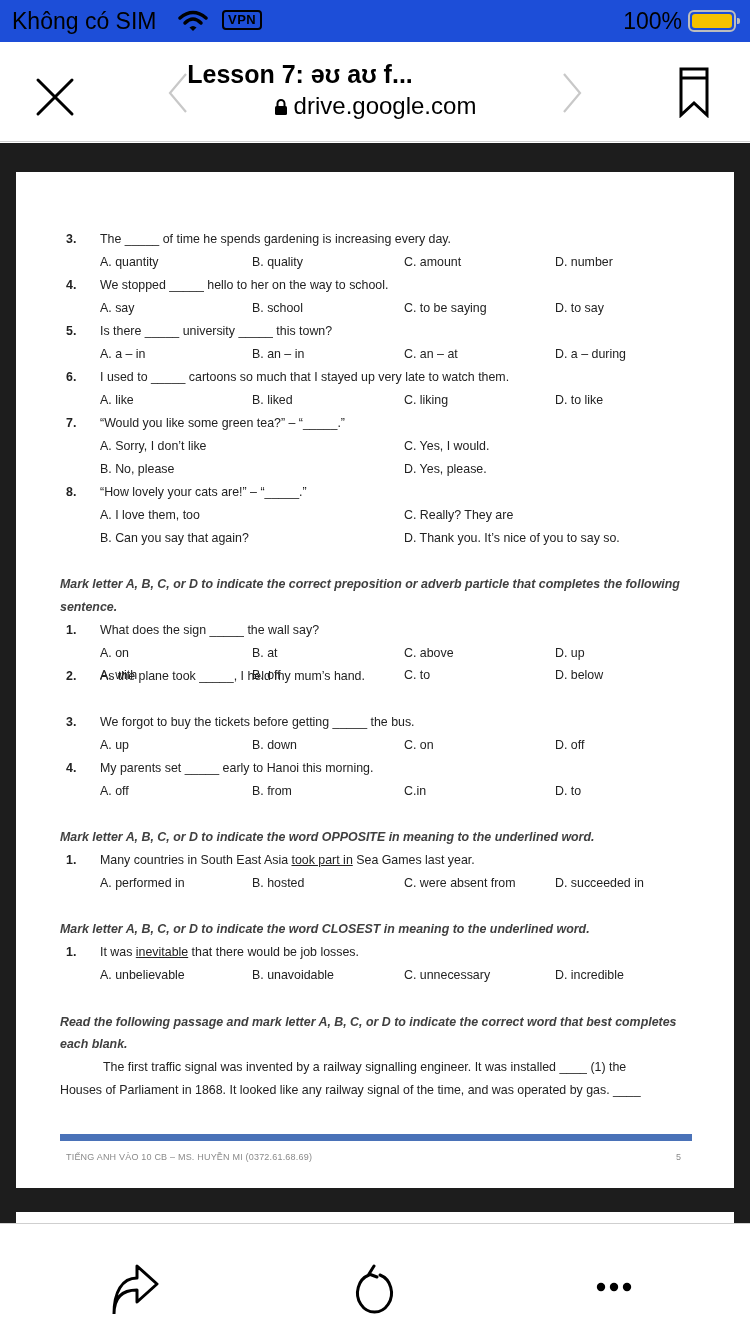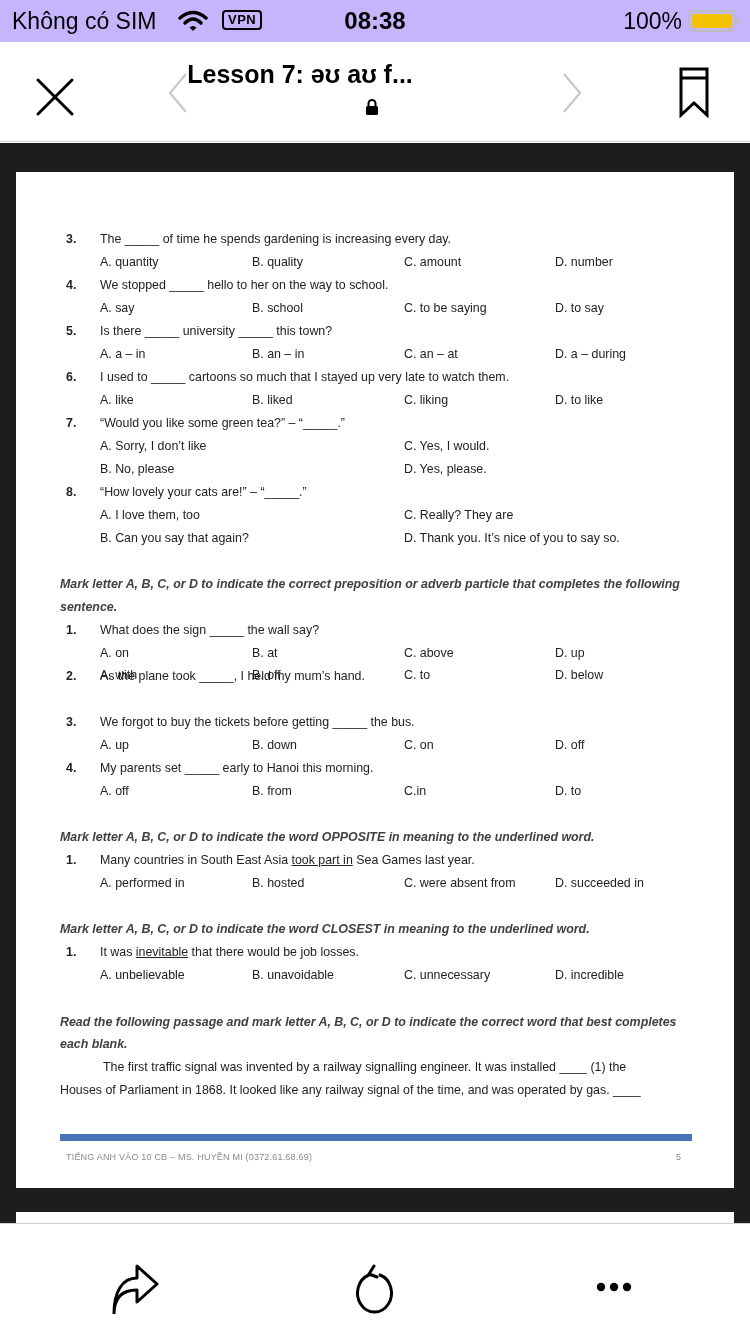--- a/index.html
+++ b/index.html
@@ -1,20 +1,20 @@
 <!DOCTYPE html>
 <html><head>
 <meta charset="utf-8">
 <style>
   * { box-sizing: border-box; margin: 0; padding: 0; }
   html, body { width: 750px; height: 1334px; overflow: hidden; background: #ffffff; }
   body { position: relative; font-family: "Liberation Sans", sans-serif; color: #000; }
 
   
-  .status-bar { position: absolute; left: 0; top: 0; width: 750px; height: 42px; background: #c4b5fd; }
+  .status-bar { position: absolute; left: 0; top: 0; width: 750px; height: 42px; background: #1d4ed8; }
   .status-carrier { position: absolute; left: 12px; top: 8px; font-size: 23px; color: #000; }
   .wifi-icon { position: absolute; left: 178px; top: 10px; width: 30px; height: 22px; }
   .vpn-badge { position: absolute; left: 222px; top: 10px; height: 20px; padding: 0 4px; border: 2px solid #000; border-radius: 4px; font-size: 13px; line-height: 16px; font-weight: bold; letter-spacing: 0.5px; }
   .status-time { position: absolute; left: 0; width: 750px; top: 7px; text-align: center; font-size: 24px; font-weight: bold; }
   .status-battery-pct { position: absolute; right: 68px; top: 8px; font-size: 23px; margin-left: 28px; }
   .battery-icon { position: absolute; right: 10px; top: 10px; width: 52px; height: 22px; }
   .battery-body { position: absolute; left: 0; top: 0; width: 48px; height: 22px; border: 2px solid #bdbdbd; border-radius: 6px; padding: 2px; }
   .battery-fill { width: 100%; height: 100%; background: #f5c200; border-radius: 3px; }
   .battery-cap { position: absolute; right: 0; top: 8px; width: 3px; height: 6px; background: #bdbdbd; border-radius: 0 2px 2px 0; }
 
@@ -58,21 +58,20 @@
 <body>
 
 <div class="status-bar">
   <span class="status-carrier">Không có SIM</span>
   <svg class="wifi-icon" viewBox="0 0 30 22">
     <path d="M2 8 Q15 -3 28 8" stroke="#000" stroke-width="3.5" fill="none" stroke-linecap="round"></path>
     <path d="M7 13 Q15 5 23 13" stroke="#000" stroke-width="3.5" fill="none" stroke-linecap="round"></path>
     <path d="M11.5 17.5 L15 21 L18.5 17.5 Q15 14.5 11.5 17.5Z" fill="#000"></path>
   </svg>
   <span class="vpn-badge">VPN</span>
-  <span class="status-time">08:38</span>
   <span class="status-battery-pct">100%</span>
   <div class="battery-icon">
     <div class="battery-body">
         <div class="battery-fill"></div>
       </div>
     <div class="battery-cap"></div>
   </div>
 </div>
 
 <div class="nav-bar">
@@ -80,21 +79,21 @@
     <path d="M8 10 L42 44 M42 10 L8 44" stroke="#000" stroke-width="3" stroke-linecap="round"></path>
   </svg>
   <svg class="back-btn" viewBox="0 0 30 46">
     <path d="M24 4 L8 23 L24 42" stroke="#c8c8c8" stroke-width="2.2" fill="none"></path>
   </svg>
   <div class="nav-title">Lesson 7: əʊ aʊ f...</div>
   <div class="nav-url">
     <svg class="lock-icon" viewBox="0 0 14 16">
       <path d="M3.5 7 V4.5 A3.5 3.5 0 0 1 10.5 4.5 V7" stroke="#000" stroke-width="2" fill="none"></path>
       <rect x="1" y="7" width="12" height="9" rx="1.5" fill="#000"></rect>
-    </svg>
+    </svg><span>drive.google.com</span>
   </div>
   <svg class="fwd-btn" viewBox="0 0 30 46">
     <path d="M6 4 L22 23 L6 42" stroke="#c8c8c8" stroke-width="2.2" fill="none"></path>
   </svg>
   <svg class="bookmark-btn" viewBox="0 0 40 52">
     <path d="M7 3 H33 V49 L20 37 L7 49 Z" stroke="#000" stroke-width="3" fill="none" stroke-linejoin="miter"></path>
     <path d="M7 12 H33" stroke="#000" stroke-width="3"></path>
   </svg>
 </div>
 

